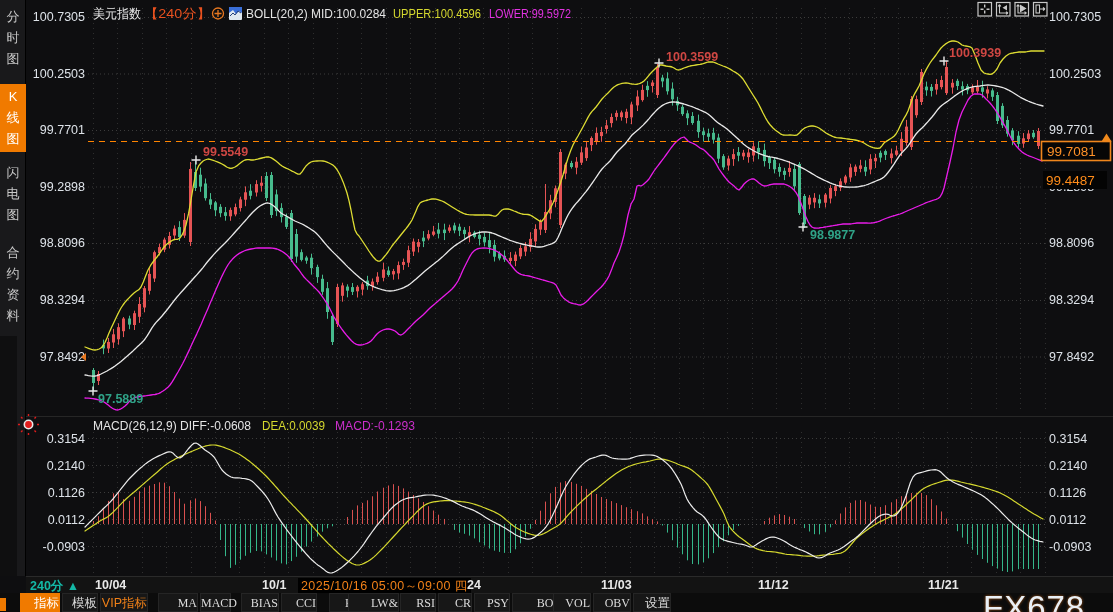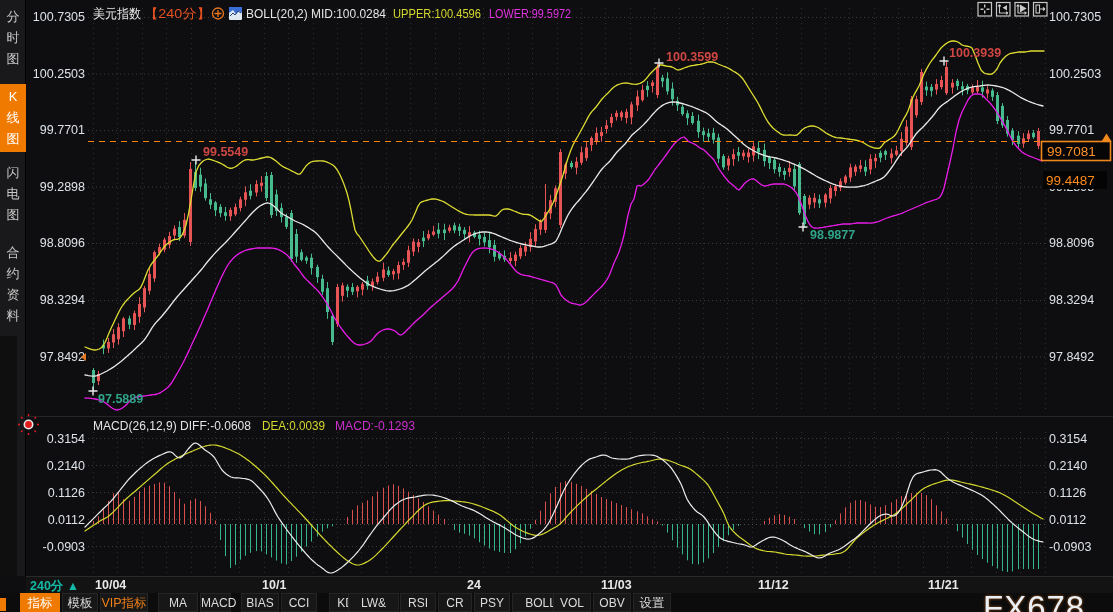--- a/index.html
+++ b/index.html
@@ -4,22 +4,22 @@
 *{margin:0;padding:0;box-sizing:border-box}
 html,body{width:1113px;height:612px;background:#0e0e10;overflow:hidden;font-family:"Liberation Sans",sans-serif}
 .abs{position:absolute}
 #sidebar{position:absolute;left:0;top:0;width:26px;height:576px;background:#19191b;border-right:1px solid #000}
 #sidebar .lower{position:absolute;left:0;top:336px;width:17px;height:240px;background:#0f0f10}
 .vtab{position:absolute;left:0;width:26px;color:#c9c9c9;font-size:13px;text-align:center;line-height:21px}
 .vtab.on{background:#f07a00;color:#fff}
 #taxis{position:absolute;left:26px;top:576px;width:1087px;height:17px;background:#131313;border-top:1px solid #2a2a2a;color:#e8e8e8;font-size:12.5px;font-weight:bold}
 #taxis span{position:absolute;top:1px}
 #toolbar{position:absolute;left:0;top:593px;width:1113px;height:19px;background:#0c0c0c;font-size:12.5px;color:#dcdcdc}
-#toolbar .btn{position:absolute;top:0;height:19px;line-height:19px;text-align:center;background:#171717;border:1px solid #252525}
-.mono{font-family:Liberation Sans, sans-serif;font-size:12px}
+#toolbar .btn{position:absolute;top:0;height:19px;line-height:19px;text-align:right;background:#171717;border:1px solid #252525}
+.mono{font-family:Liberation Serif, serif;font-size:12px}
 </style></head>
 <body>
 <div id="sidebar">
   <div class="vtab" style="top:6px;height:66px">分<br>时<br>图</div>
   <div class="vtab on" style="top:84px;height:68px;padding-top:2px">K<br>线<br>图</div>
   <div class="vtab" style="top:162px;height:66px">闪<br>电<br>图</div>
   <div class="vtab" style="top:242px;height:88px">合<br>约<br>资<br>料</div>
   <div class="lower"></div>
 </div>
 <svg width="1113" height="612" viewBox="0 0 1113 612" style="position:absolute;left:0;top:0">
@@ -750,20 +750,21 @@
       <rect x="1036.0" y="5" width="3.5" height="8"></rect>
       <path d="M 1040.0 9 h 5 M 1045.0 9 l -2 -1.5 M 1045.0 9 l -2 1.5"></path>
     </g>
 <path d="M 86 353 l -5 4 5 4 z" fill="#e87820"></path>
 </svg>
 <div class="abs" style="left:983px;top:589px;font-size:33px;letter-spacing:1px;color:#e9eff5;text-shadow:0 0 3px rgba(225,115,25,0.75);z-index:9">FX678</div>
 <div id="taxis">
   <span style="left:4px;color:#14b8a6">240分 ▲</span>
   <span style="left:69px">10/04</span>
   <span style="left:236px">10/1</span>
+  <span style="left:272px;background:#000;color:#f08018;padding:0 3px;font-weight:normal;letter-spacing:0.4px">2025/10/16 05:00～09:00 四</span>
   <span style="left:441px">24</span>
   <span style="left:575px">11/03</span>
   <span style="left:732px">11/12</span>
   <span style="left:902px">11/21</span>
 </div>
 <div id="toolbar">
   <div class="btn" style="left:20px;width:40px;background:#f07a00;border-color:#f07a00;color:#fff">指标</div>
   <div class="btn" style="left:62px;width:36px">模板</div>
   <div class="btn" style="left:100px;width:48px;color:#f08018">VIP指标</div>
   <div class="btn mono" style="left:158px;width:40px">MA</div>

